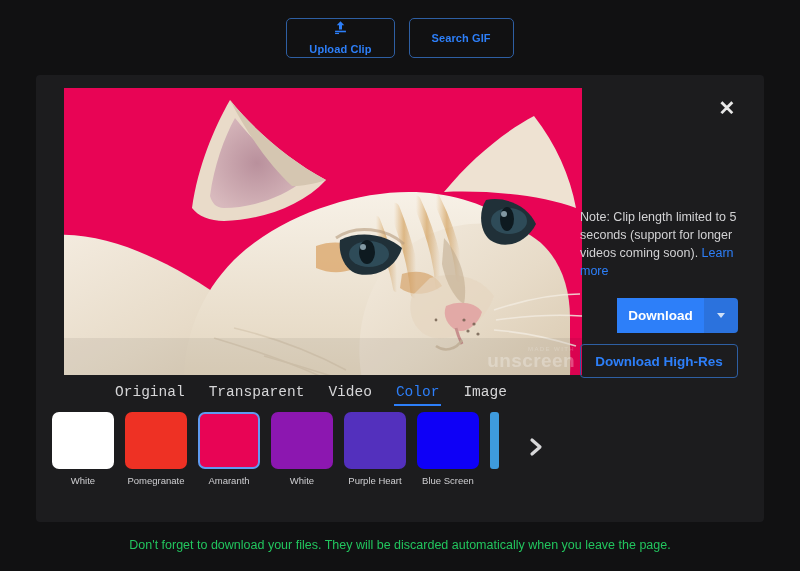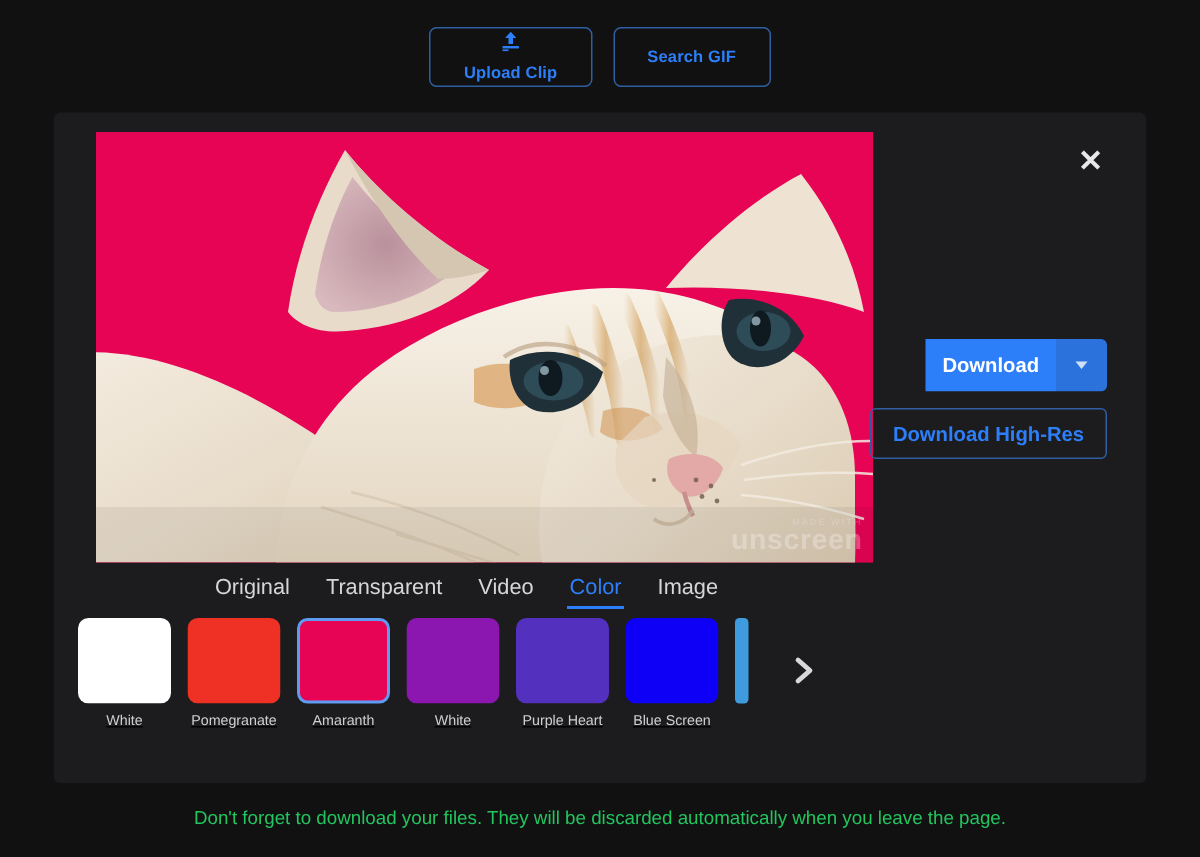--- a/index.html
+++ b/index.html
@@ -105,36 +105,36 @@
   }
 
   
   .tabs {
     position: absolute; left: 16px; top: 307px; width: 518px;
     display: flex; align-items: center; justify-content: center; gap: 20px;
   }
   .tab {
     position: relative; color: #d6d6d8; font-size: 14.5px;
     padding: 2px 2px 6px; cursor: pointer; white-space: nowrap;
-    font-family: Liberation Sans, sans-serif;
+    font-family: Liberation Mono, monospace;
   }
   .tab.active { color: #2d7ff9; }
   .tab.active::after {
     content: ""; position: absolute; left: 0; right: 0; bottom: 0;
     height: 2px; background: #2d7ff9;
   }
 
   
   .swatch-strip {
     position: absolute; left: 16px; top: 337px;
     width: 518px; height: 80px;
     display: flex; align-items: flex-start; gap: 11px;
     overflow: hidden;
   }
-  .swatch-item { width: 62px; flex: 0 0 62px; cursor: pointer; text-decoration: underline; }
+  .swatch-item { width: 62px; flex: 0 0 62px; cursor: pointer; }
   .swatch {
     width: 62px; height: 57px; border-radius: 7px;
     border: 2px solid transparent;
   }
   .swatch-item.selected .swatch { border-color: #5f9bf2; }
   .swatch-label {
     margin-top: 6px; text-align: center;
     font-size: 9.5px; color: #cfcfd2;
     font-family: "Liberation Sans", sans-serif;
     white-space: nowrap;
@@ -279,20 +279,23 @@
 
         <rect x="0" y="250" width="518" height="37" fill="#000" opacity=".06"></rect>
       </svg>
       <div class="watermark">
         <span class="wm-small">MADE WITH</span>
         <span>unscreen</span>
       </div>
     </div>
 
     <div class="side">
+      <div class="note">
+        <span>Note: Clip length limited to 5 seconds (support for longer videos coming soon). </span><a>Learn more</a>
+      </div>
       <div class="dl-group">
         <button class="dl-main">Download</button>
         <button class="dl-caret">
           <span class="caret"></span>
         </button>
       </div>
       <button class="dl-hires">Download High-Res</button>
     </div>
 
     <div class="tabs">

